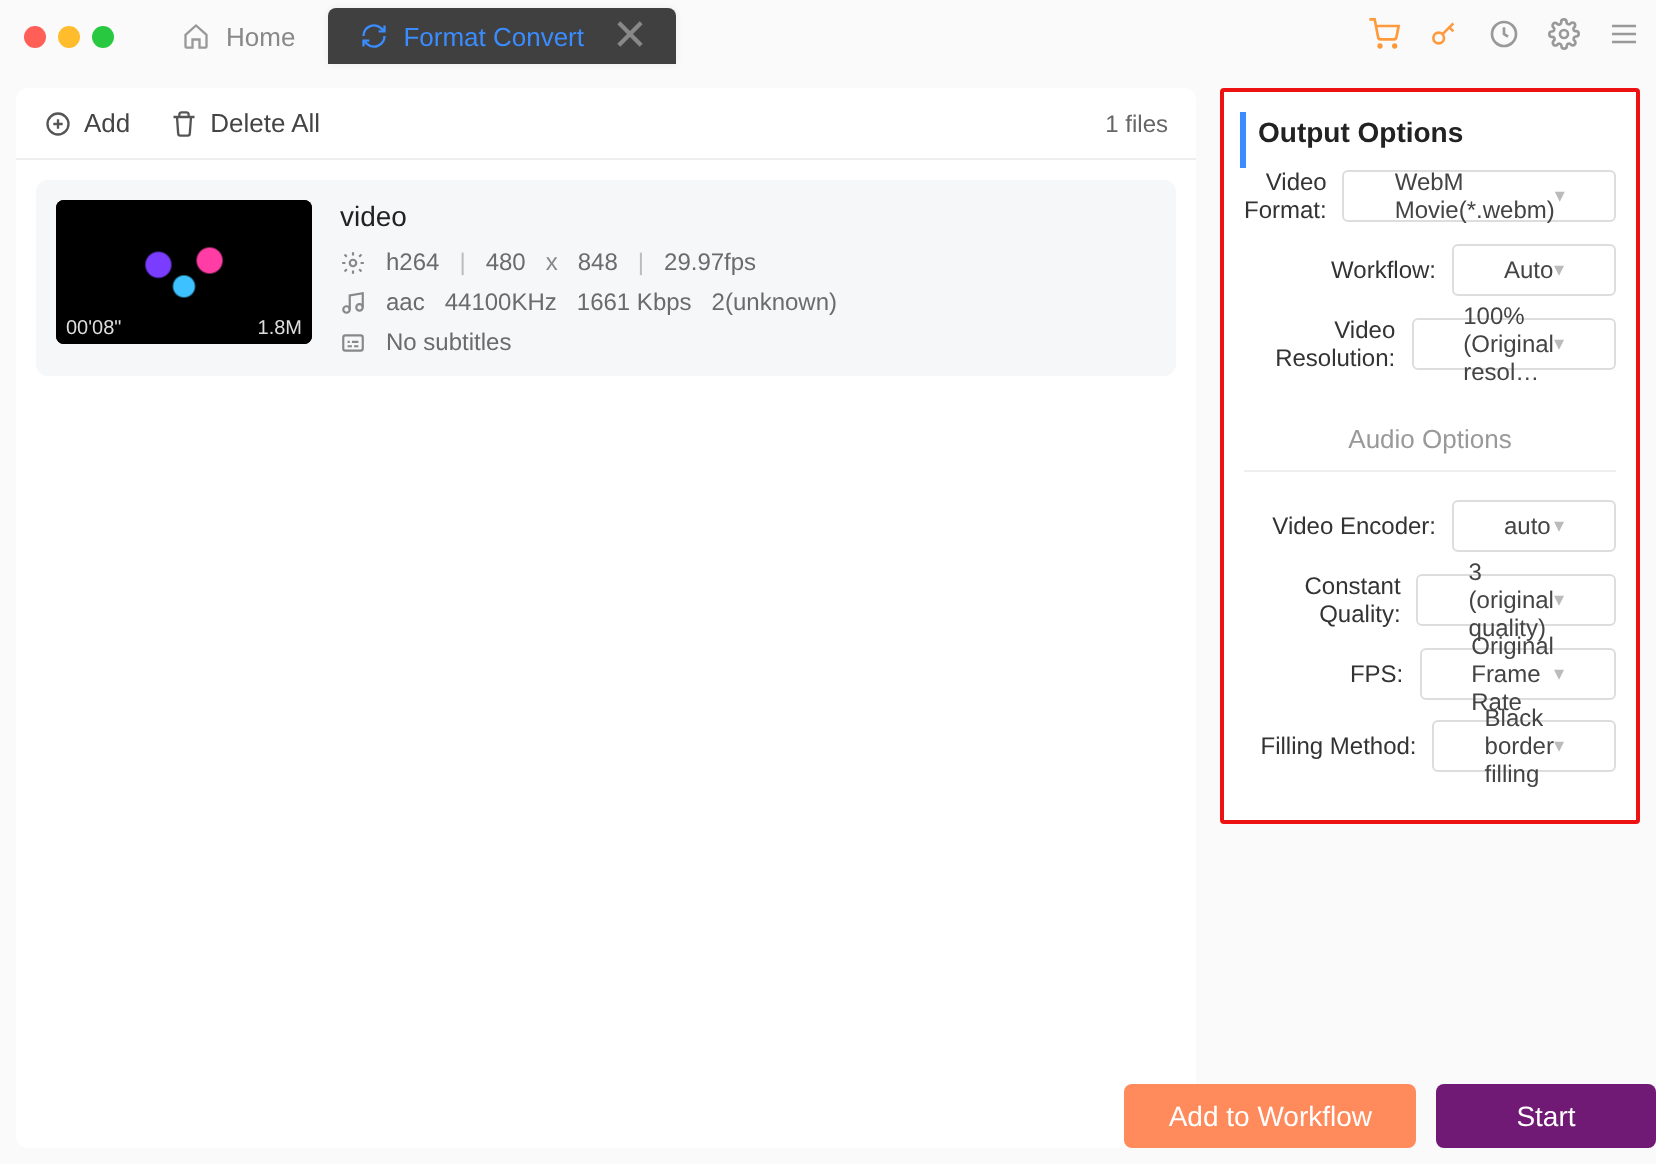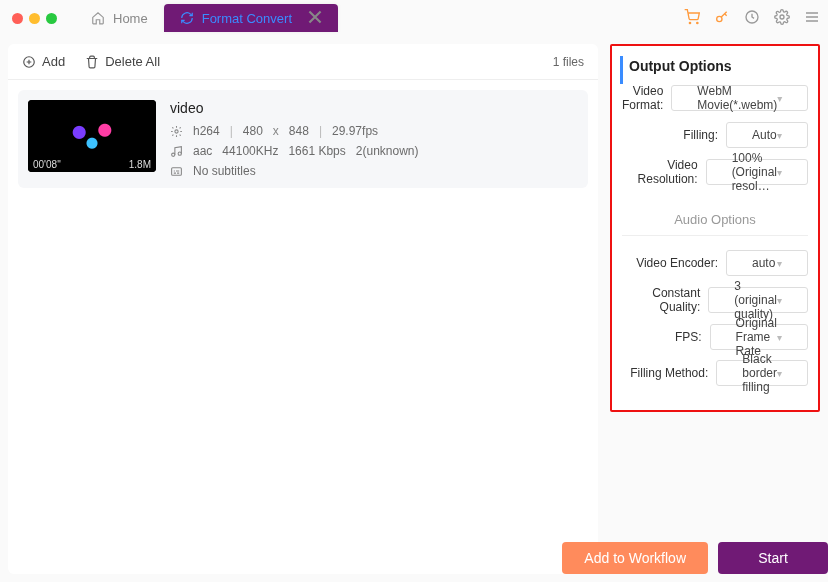--- a/index.html
+++ b/index.html
@@ -9,21 +9,21 @@
     .topbar { height: 36px; display: flex; align-items: center; padding: 0 8px; background: #fafafa; }
     .traffic-lights { display: flex; gap: 6px; margin-right: 18px; margin-left: 4px; }
     .tl { width: 11px; height: 11px; border-radius: 50%; }
     .tl-red { background: #ff5f57; }
     .tl-yellow { background: #ffbd2e; }
     .tl-green { background: #28c940; }
 
     .tabs { display: flex; align-items: center; height: 100%; }
     .tab { display: flex; align-items: center; height: 28px; padding: 0 16px; gap: 8px; color: #888; border-radius: 4px 4px 0 0; cursor: pointer; }
     .tab svg, .tab .icon { width: 14px; height: 14px; }
-    .tab.active { background: #701a75; color: #3a8cff; box-shadow: 0 0 4px rgba(0,0,0,0.06); }
+    .tab.active { background: #404040; color: #3a8cff; box-shadow: 0 0 4px rgba(0,0,0,0.06); }
     .tab-close { margin-left: 8px; color: #888; }
 
     .topbar-right { margin-left: auto; display: flex; gap: 14px; align-items: center; }
     .topbar-right svg { width: 16px; height: 16px; }
 
     
     .content-wrap { display: flex; height: calc(582px - 36px); }
     .main-col { flex: 1; display: flex; flex-direction: column; padding: 8px 12px 8px 8px; }
     .toolbar { background: #fff; border-radius: 6px 6px 0 0; height: 36px; display: flex; align-items: center; padding: 0 14px; gap: 20px; border-bottom: 1px solid #eee; }
     .tool-btn { display: flex; align-items: center; gap: 6px; color: #444; cursor: pointer; font-size: 13px; }
@@ -191,21 +191,21 @@
       <div class="panel-title">Output Options</div>
 
       <div class="form-row">
         <label>Video Format:</label>
         <div class="select">
           <span>WebM Movie(*.webm)</span>
           <span class="chev">▾</span>
         </div>
       </div>
       <div class="form-row">
-        <label>Filling:</label>
+        <label>Workflow:</label>
         <div class="select">
           <span>Auto</span>
           <span class="chev">▾</span>
         </div>
       </div>
       <div class="form-row">
         <label>Video Resolution:</label>
         <div class="select">
           <span>100% (Original resol…</span>
           <span class="chev">▾</span>

